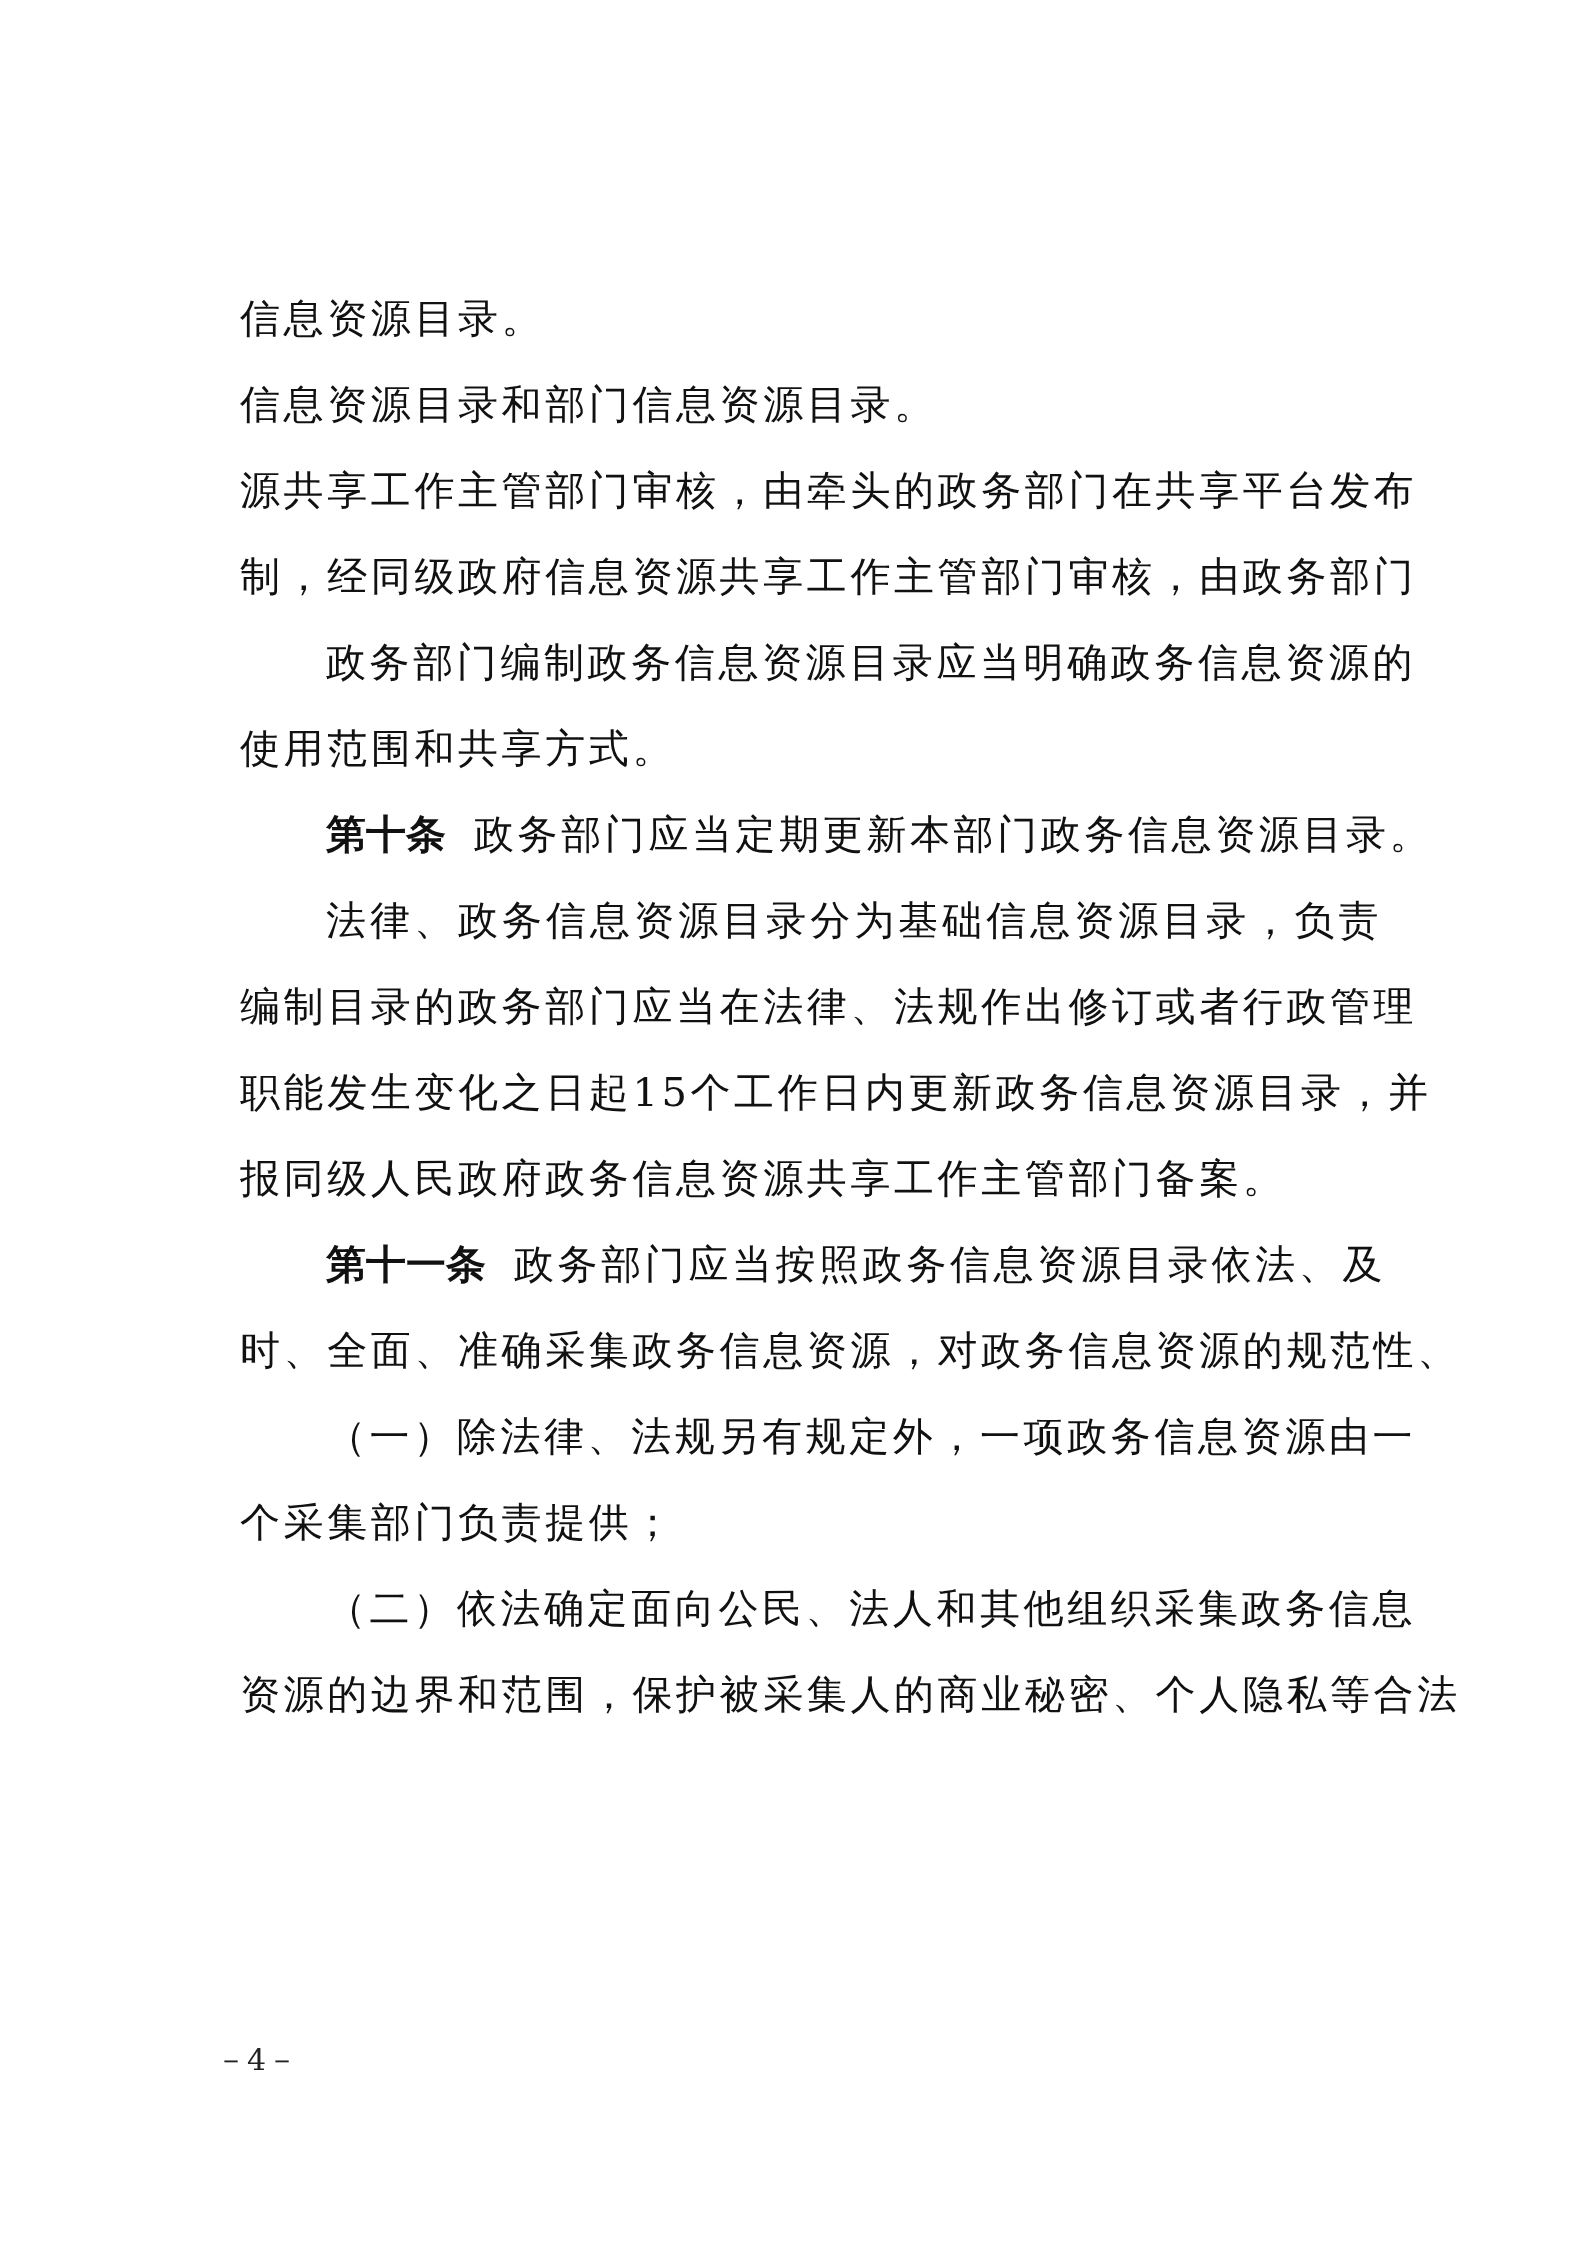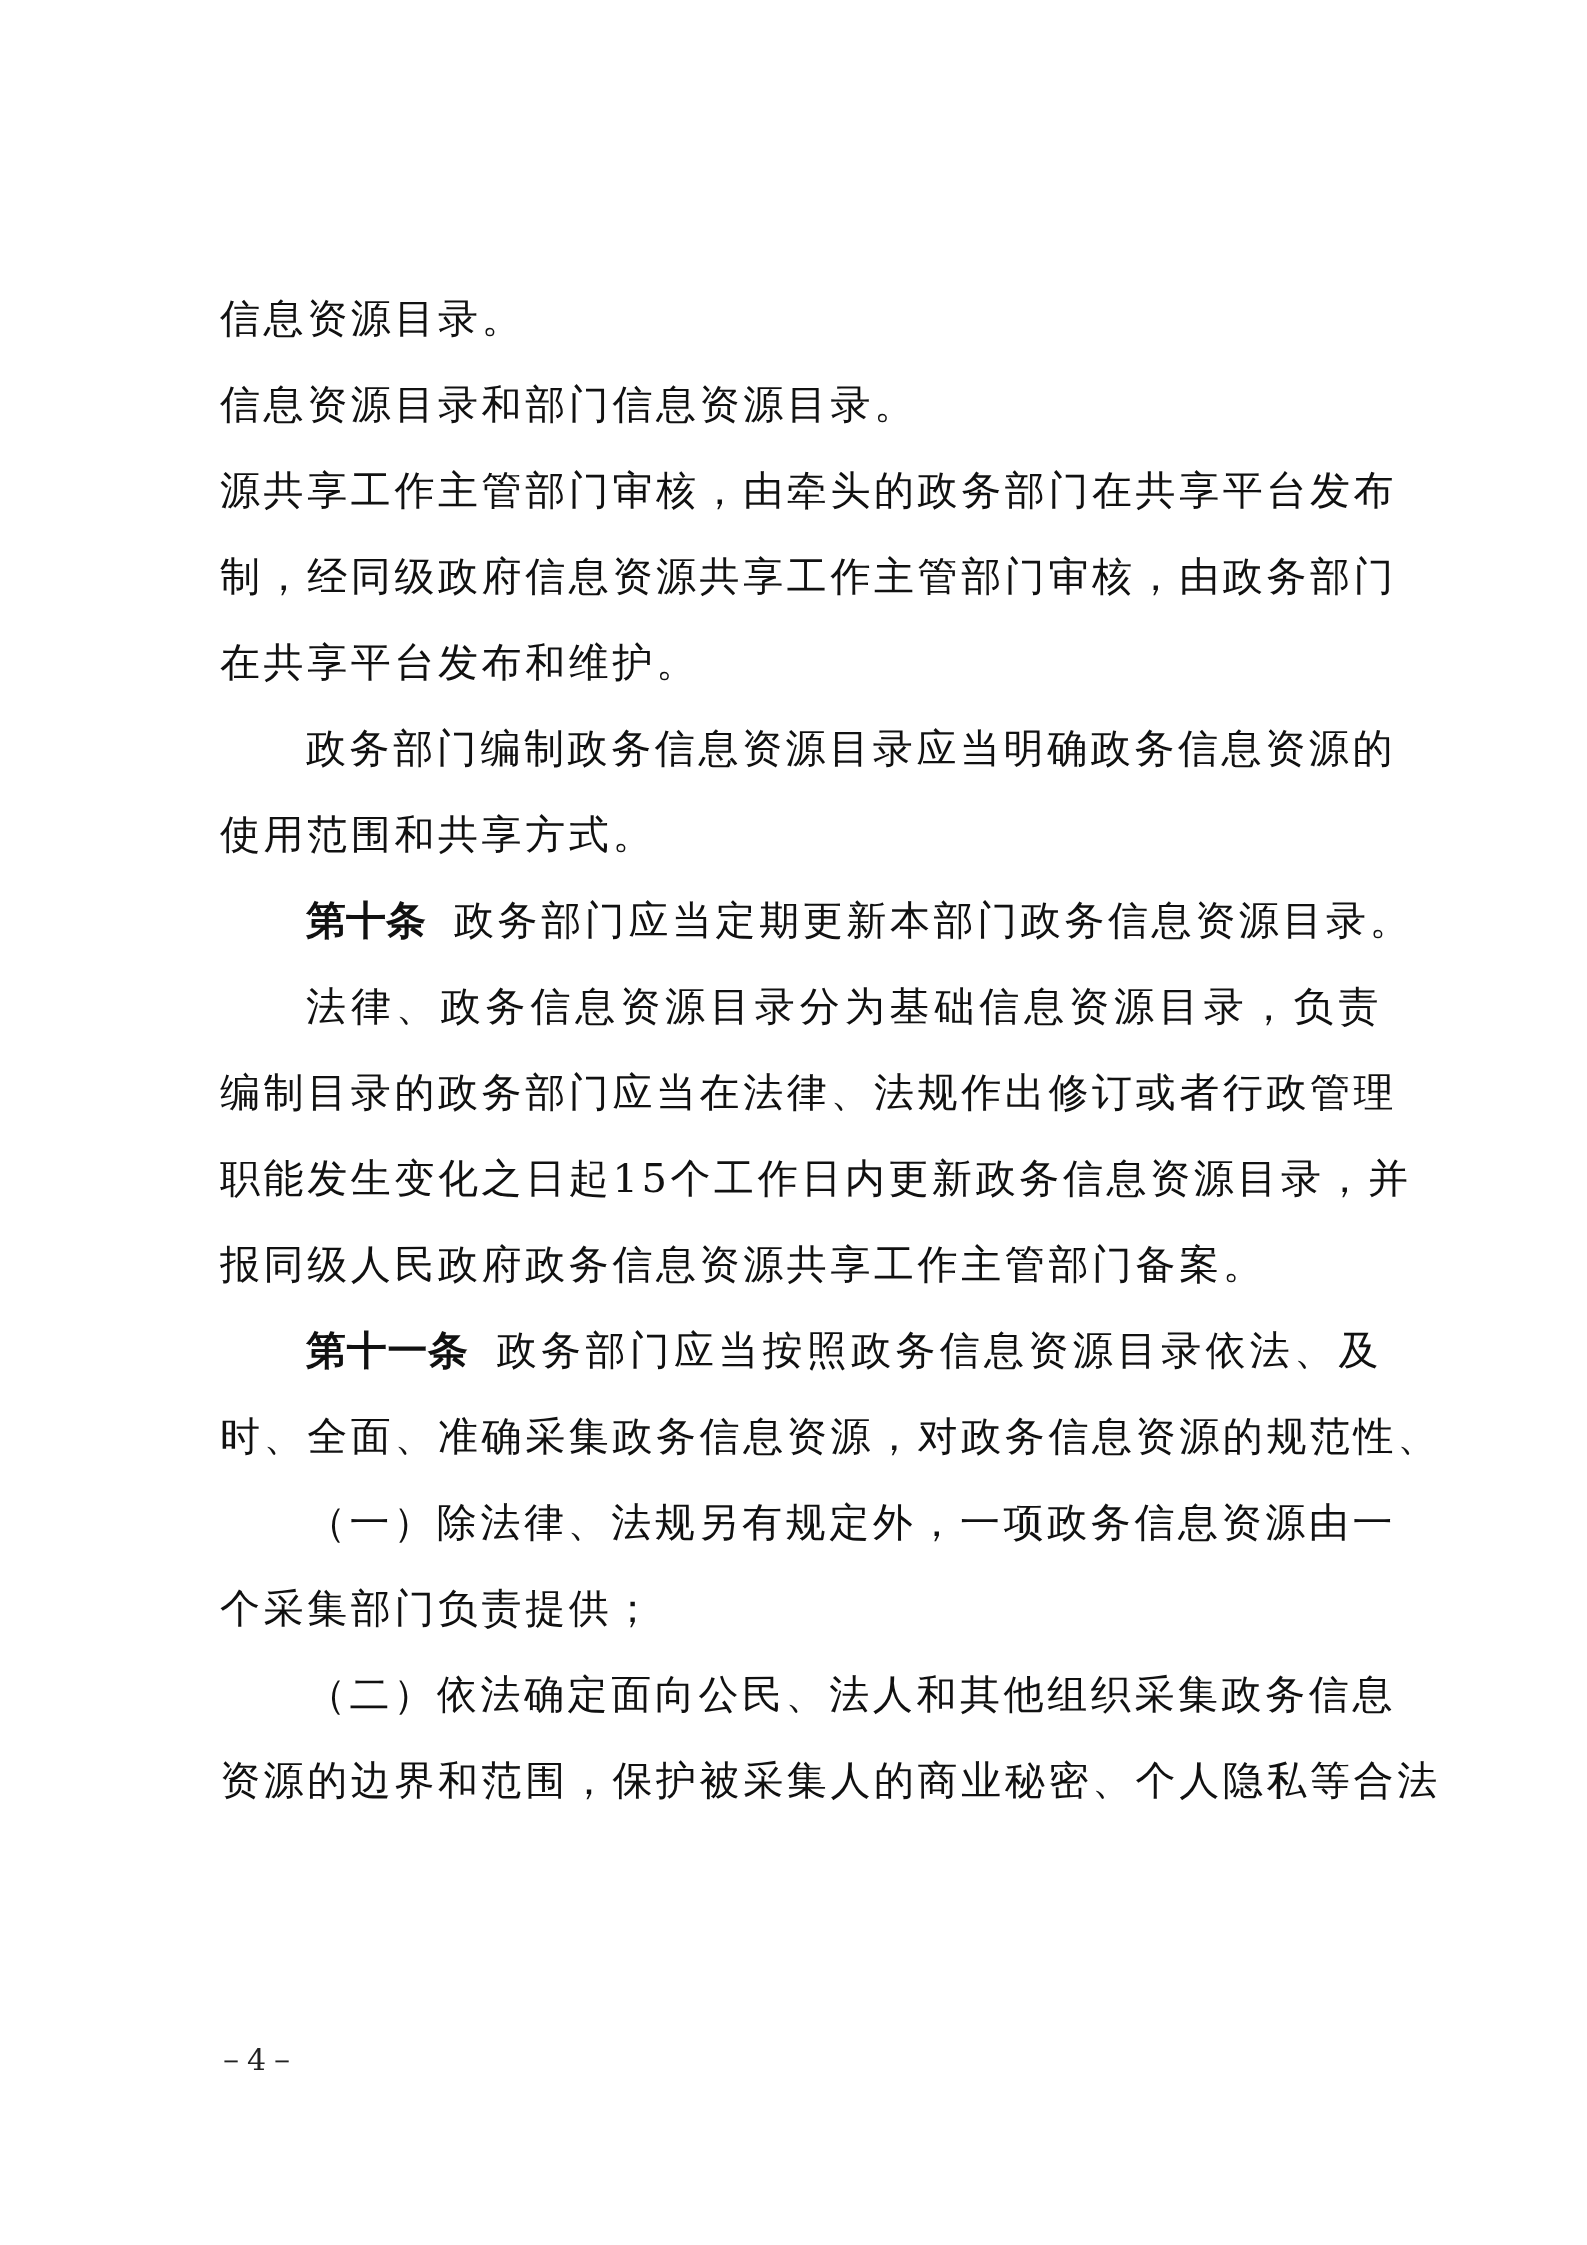--- a/index.html
+++ b/index.html
@@ -13,20 +13,21 @@
       font-size: 40px;
       color: #111111;
     }
     .line {
       height: 86px;
       line-height: 60px;
       white-space: nowrap;
       letter-spacing: 3.6px;
       text-align: justify;
       text-align-last: justify;
+      margin-left: 20px;
     }
     .line.last { text-align-last: left; }
     .line.indent { padding-left: 86px; }
     .line.indent-item { padding-left: 86px; }
     .article-label {
       font-family: "DejaVu Sans", "Liberation Sans", sans-serif;
       font-weight: bold;
       letter-spacing: 0px;
       margin-right: 28px;
     }
@@ -41,21 +42,20 @@
     }
   </style>
 </head>
 <body>
 
 <div class="page">
   <div class="line last"><span>信息资源目录。</span></div>
   <div class="line last"><span>信息资源目录和部门信息资源目录。</span></div>
   <div class="line"><span>源共享工作主管部门审核，由牵头的政务部门在共享平台发布</span></div>
   <div class="line"><span>制，经同级政府信息资源共享工作主管部门审核，由政务部门</span></div>
-  <div class="line last"><span>在共享平台发布和维护。</span></div>
   <div class="line indent"><span>政务部门编制政务信息资源目录应当明确政务信息资源的</span></div>
   <div class="line last"><span>使用范围和共享方式。</span></div>
   <div class="line indent"><span class="article-label">第十条</span><span>政务部门应当定期更新本部门政务信息资源目录。</span></div>
   <div class="line indent"><span>法律、政务信息资源目录分为基础信息资源目录，负责</span></div>
   <div class="line"><span>编制目录的政务部门应当在法律、法规作出修订或者行政管理</span></div>
   <div class="line"><span>职能发生变化之日起15个工作日内更新政务信息资源目录，并</span></div>
   <div class="line last"><span>报同级人民政府政务信息资源共享工作主管部门备案。</span></div>
   <div class="line indent"><span class="article-label">第十一条</span><span>政务部门应当按照政务信息资源目录依法、及</span></div>
   <div class="line"><span>时、全面、准确采集政务信息资源，对政务信息资源的规范性、</span></div>
   <div class="line indent-item"><span>（一）除法律、法规另有规定外，一项政务信息资源由一</span></div>

